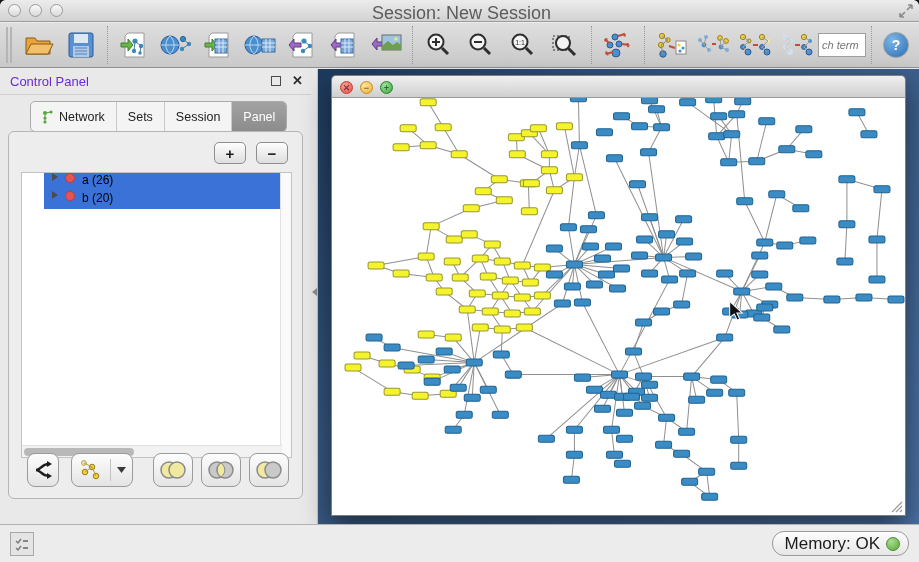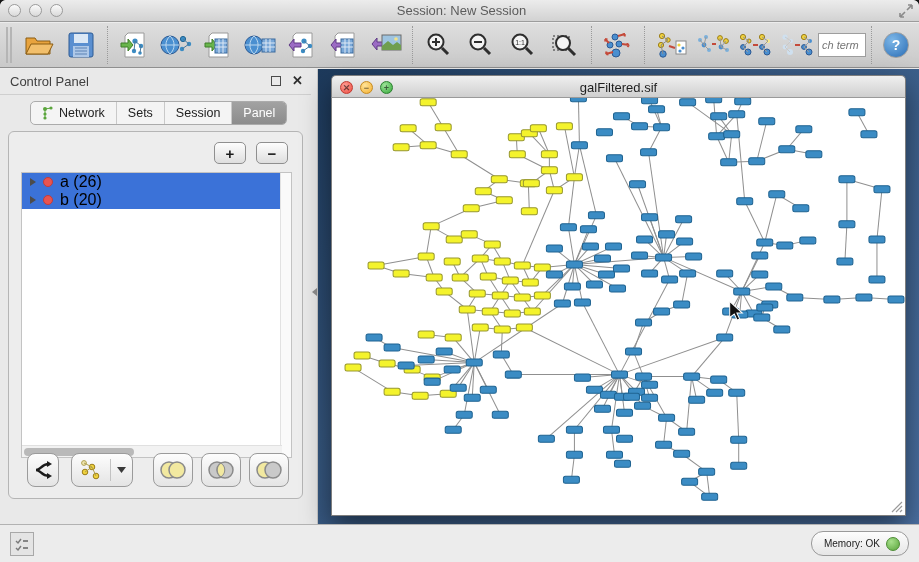--- a/index.html
+++ b/index.html
@@ -5,21 +5,21 @@
   html,body{margin:0;padding:0;background:#161616;font-family:"Liberation Sans",sans-serif;}
   *{box-sizing:border-box;}
   .app{position:relative;width:919px;height:562px;background:#ececec;border-radius:6px 6px 0 0;overflow:hidden;}
 
   
   .titlebar{position:absolute;left:0;top:0;width:919px;height:22px;
     background:linear-gradient(#ececec,#d2d2d2);border-bottom:1px solid #9c9c9c;border-radius:6px 6px 0 0;}
   .traffic-outer{position:absolute;left:8px;top:4px;display:flex;gap:8px;}
   .tl-circle{width:13px;height:13px;border-radius:50%;border:1px solid #9a9a9a;
     background:linear-gradient(#fbfbfb,#d9d9d9);}
-  .win-title{position:absolute;left:4px;right:0;top:3px;text-align:center;font-size:13px;color:#5c5c5c;}
+  .win-title{position:absolute;left:4px;right:0;top:3px;text-align:center;font-size:18px;color:#5c5c5c;}
   .fs-icon{position:absolute;right:6px;top:4px;width:14px;height:14px;}
 
   
   .toolbar{position:absolute;left:0;top:23px;width:919px;height:45px;
     background:linear-gradient(#dedede,#c9c9c9);border-bottom:1px solid #8f8f8f;
     display:flex;align-items:center;}
   .grip{width:6px;height:36px;margin:0 6px 0 6px;border-left:2px solid #b5b5b5;border-right:2px solid #b5b5b5;}
   .tb-btn{width:42px;height:38px;display:flex;align-items:center;justify-content:center;border-radius:4px;}
   .tb-btn svg{display:block;}
   .tb-sep{width:1px;height:38px;border-left:1px dotted #9a9a9a;margin:0 5px;}
@@ -30,41 +30,41 @@
     border:1px solid #9e9e9e;margin-left:6px;}
 
   
   .main{position:absolute;left:0;top:69px;width:919px;height:455px;}
   .control-panel{position:absolute;left:0;top:0;width:311px;height:455px;background:#e9e9e9;}
   .splitter{position:absolute;left:311px;top:0;width:7px;height:455px;background:#e9e9e9;border-right:1px solid #c8c8c8;}
   .collapse-arrow{position:absolute;left:1px;top:219px;width:0;height:0;
     border-top:4px solid transparent;border-bottom:4px solid transparent;border-right:5px solid #8d8d8d;}
 
   .cp-header{position:absolute;left:0;top:0;width:311px;height:26px;border-bottom:1px solid #cfcfcf;}
-  .cp-title{position:absolute;left:10px;top:5px;font-size:13px;color:#404040;}
+  .cp-title{position:absolute;left:10px;top:5px;font-size:13px;color:#6d28d9;}
   .cp-float{position:absolute;right:30px;top:7px;width:10px;height:10px;border:1.5px solid #4a4a4a;}
   .cp-close{position:absolute;right:8px;top:4px;font-size:13px;font-weight:bold;color:#2e2e2e;}
 
-  .tabs{position:absolute;left:30px;top:32px;height:24px;display:flex;
+  .tabs{position:absolute;left:30px;top:32px;height:31px;display:flex;
     border:1px solid #ababab;border-radius:5px;overflow:hidden;background:#f4f4f4;}
   .tab{display:flex;align-items:center;justify-content:center;font-size:12.5px;color:#222;
     border-right:1px solid #c9c9c9;padding:0 11px;gap:5px;}
   .tab:last-child{border-right:none;}
   .tab.active{background:linear-gradient(#a2a2a2,#8c8c8c);color:#fff;}
 
   .sets-box{position:absolute;left:8px;top:62px;width:295px;height:368px;
     border:1px solid #b5b5b5;border-radius:6px;background:#ededed;}
   .pm-row{position:absolute;right:14px;top:10px;display:flex;gap:10px;}
   .pm-btn{width:32px;height:22px;border:1px solid #8f8f8f;border-radius:5px;
     background:linear-gradient(#fdfdfd,#dedede);font-size:15px;font-weight:bold;color:#1a1a1a;
     display:flex;align-items:center;justify-content:center;line-height:1;}
   .set-list{position:absolute;left:12px;top:40px;width:271px;height:286px;background:#fff;
     border:1px solid #c3c3c3;}
   .vscroll{position:absolute;right:0;top:0;width:11px;height:100%;border-left:1px solid #e2e2e2;background:#fafafa;}
-  .list-row{height:18px;display:flex;align-items:center;font-size:16px;color:#000;padding-left:8px;gap:7px;}
+  .list-row{height:18px;display:flex;font-size:12px;color:#000;padding-left:8px;gap:7px;margin-left:22px;}
   .list-row.selected{background:#3b72d8;}
   .disc{width:0;height:0;border-left:6px solid #4c4c4c;border-top:4px solid transparent;border-bottom:4px solid transparent;}
   .reddot{width:10px;height:10px;border-radius:50%;background:#e85450;border:1px solid #c23c3c;}
   .hscroll{position:absolute;left:0;bottom:0;width:260px;height:12px;background:#f2f2f2;border-top:1px solid #e0e0e0;}
   .hthumb{position:absolute;left:2px;top:2px;width:110px;height:8px;border-radius:4px;background:#b9b9b9;}
   .setops{position:absolute;left:0;bottom:8px;width:295px;height:40px;display:flex;align-items:center;}
   .op-btn{height:34px;border:1px solid #9b9b9b;border-radius:8px;background:linear-gradient(#fdfdfd,#e4e4e4);
     display:flex;align-items:center;justify-content:center;}
   .op-btn svg{display:block;}
 
@@ -85,21 +85,21 @@
   .net-content{position:absolute;left:0;top:23px;width:575px;height:418px;background:#fff;
     border:1px solid #7e7e7e;border-top:none;overflow:hidden;}
   .resize-grip{position:absolute;right:2px;bottom:2px;width:13px;height:13px;}
 
   
   .statusbar{position:absolute;left:0;top:524px;width:919px;height:38px;background:#ececec;border-top:1px solid #b2b2b2;}
   .task-btn{position:absolute;left:10px;top:7px;width:24px;height:24px;border:1px solid #a8a8a8;background:#e4e4e4;
     display:flex;align-items:center;justify-content:center;}
   .memory-btn{position:absolute;right:10px;top:6px;height:25px;border:1px solid #9a9a9a;border-radius:12px;
     background:linear-gradient(#fdfdfd,#e6e6e6);display:flex;align-items:center;gap:6px;
-    padding:0 8px 0 12px;font-size:10px;color:#1c1c1c;}
+    padding:0 8px 0 12px;font-size:17px;color:#1c1c1c;}
   .green-dot{width:14px;height:14px;border-radius:50%;background:radial-gradient(circle at 35% 30%,#a8e08c,#5aa53c);border:1px solid #4c8c33;}
 </style>
 </head>
 <body>
 
 <div class="app">
 
   <div class="titlebar">
     <div class="traffic-outer">
       <div class="tl-circle"></div>
@@ -409,21 +409,20 @@
     </div>
 
     <div class="mdi">
       <div class="net-win">
         <div class="net-titlebar">
           <div class="traffic-inner">
             <div class="tl2 red">✕</div>
             <div class="tl2 yellow">−</div>
             <div class="tl2 green">+</div>
           </div>
-          <div class="net-title">galFiltered.sif</div>
         </div>
         <div class="net-content">
           <svg id="graph-svg" width="573" height="417" viewBox="0 0 572 416">
               <line x1="96" y1="4" x2="111" y2="29" stroke="#8f8f8f" stroke-width="1"></line>
               <line x1="111" y1="29" x2="127" y2="56" stroke="#8f8f8f" stroke-width="1"></line>
               <line x1="76" y1="30" x2="96" y2="47" stroke="#8f8f8f" stroke-width="1"></line>
               <line x1="69" y1="49" x2="96" y2="47" stroke="#8f8f8f" stroke-width="1"></line>
               <line x1="96" y1="47" x2="127" y2="56" stroke="#8f8f8f" stroke-width="1"></line>
               <line x1="127" y1="56" x2="167" y2="81" stroke="#8f8f8f" stroke-width="1"></line>
               <line x1="167" y1="81" x2="151" y2="93" stroke="#8f8f8f" stroke-width="1"></line>

